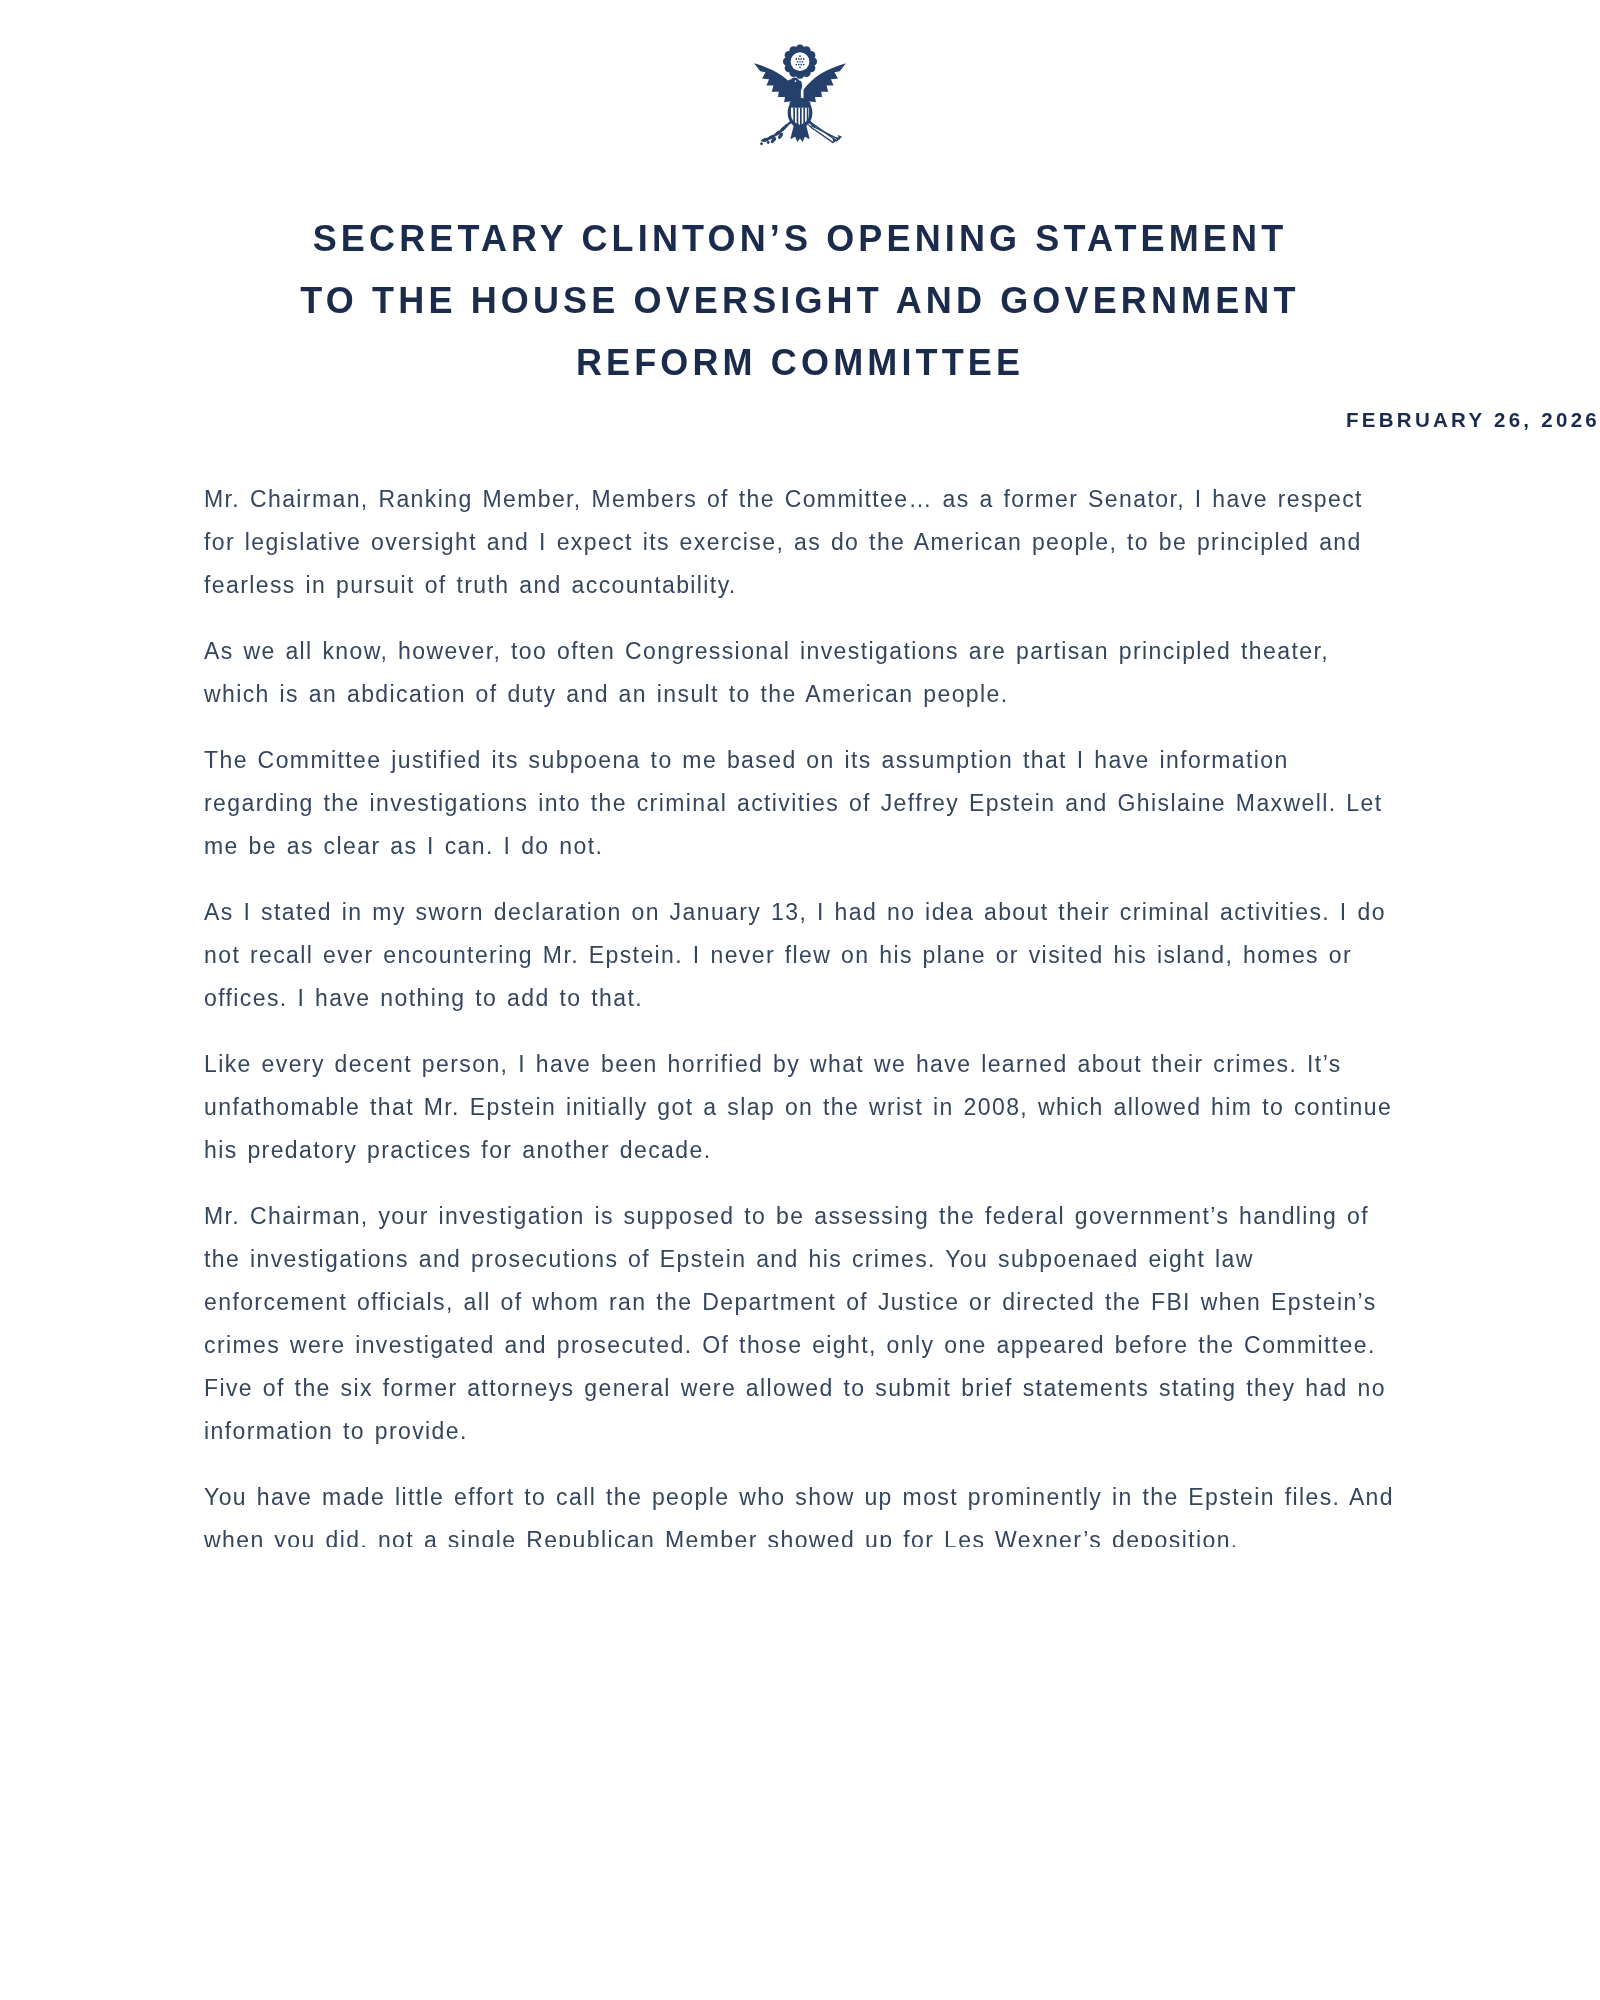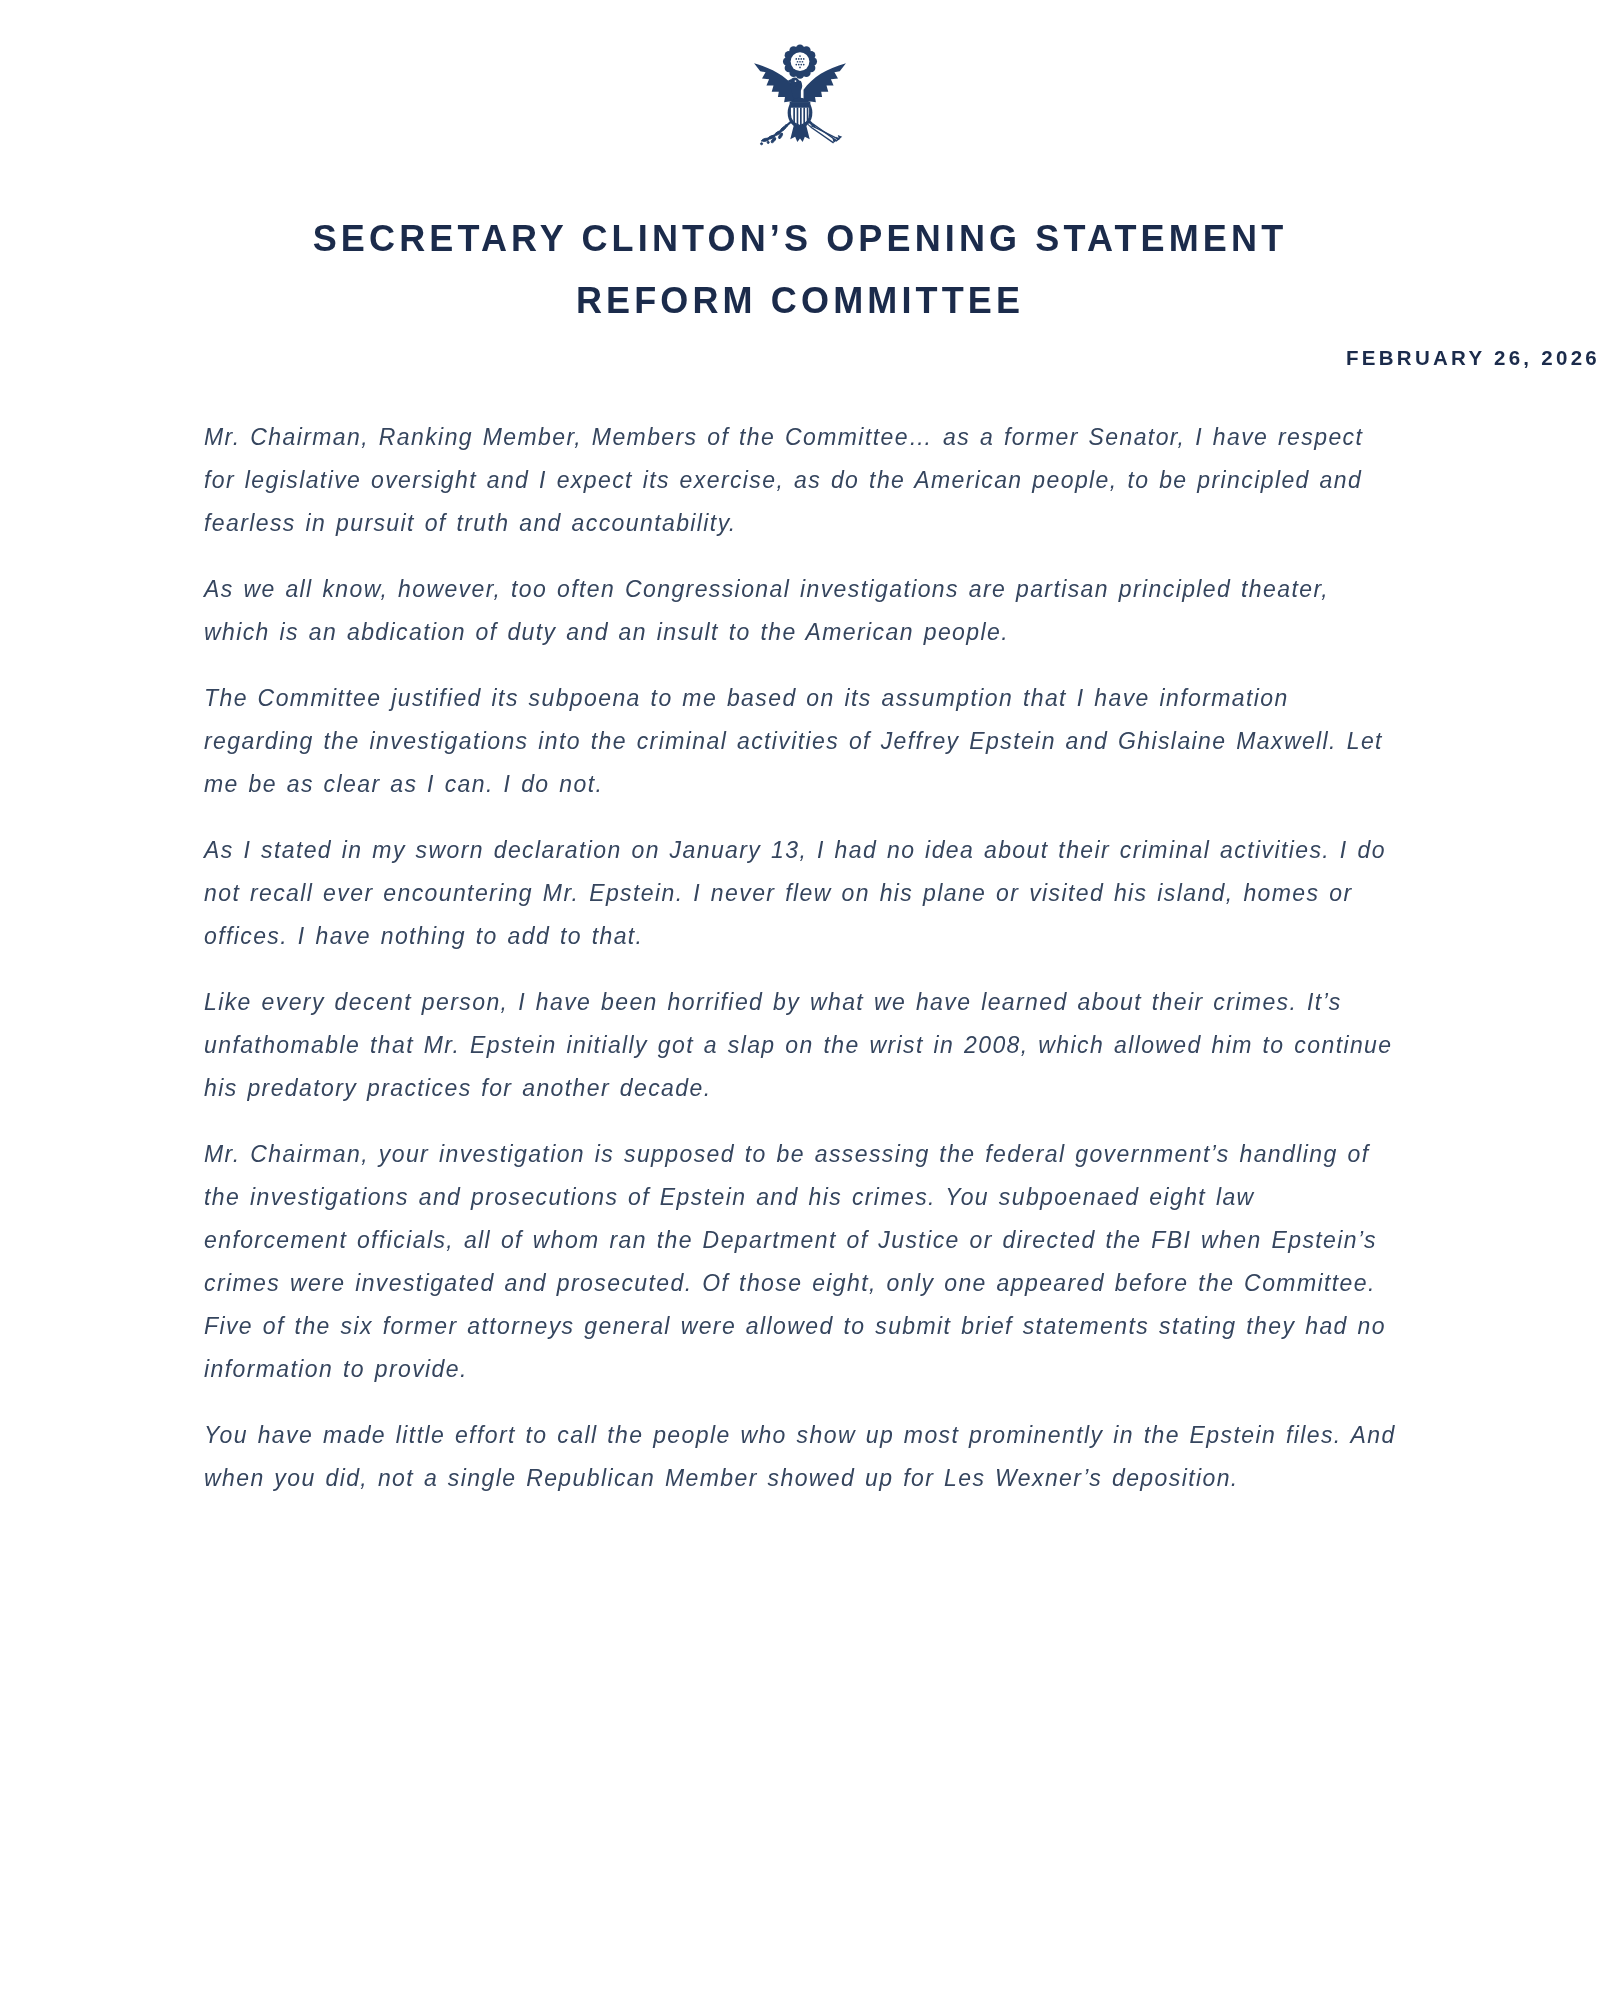--- a/index.html
+++ b/index.html
@@ -48,21 +48,21 @@
   .content {
     width: 1192px;
     margin: 46px auto 0 auto;
     color: var(--body_text);
     font-size: 23px;
     font-weight: 400;
     line-height: 43px;
     letter-spacing: 1.4px;
     word-spacing: 2px;
   }
-  .content p { margin: 12px 0 23px 0; font-style: italic; }
+  .content p { margin: 12px 0 23px 0; }
 </style>
 </head>
 <body>
 
 <div class="page">
 
   <div class="seal">
     <svg width="106" height="124" viewBox="0 0 120 140" xmlns="http://www.w3.org/2000/svg" color="currentColor">
 
       <g fill="currentColor">
@@ -146,20 +146,21 @@
         <path d="M102,112 l-1.2,-5 l5,2.2 Z" stroke="none"></path>
         <path d="M104,110 l-1.2,-5 l5,2.2 Z" stroke="none"></path>
         <path d="M98,114 l-1.2,-5 l5,2.2 Z" stroke="none"></path>
         <path d="M74,92 l-3,-3 M76,96 l-4,-1.5 M72,96 l-3,-3" stroke-width="1.2"></path>
       </g>
     </svg>
   </div>
 
   <h1 class="title">
     <span class="title-line">SECRETARY CLINTON’S OPENING STATEMENT</span>
+    <span class="title-line">TO THE HOUSE OVERSIGHT AND GOVERNMENT</span>
     <span class="title-line">REFORM COMMITTEE</span>
   </h1>
 
   <div class="doc-date">FEBRUARY 26, 2026</div>
 
   <div class="content">
     <p>Mr. Chairman, Ranking Member, Members of the Committee… as a former Senator, I have respect for legislative oversight and I expect its exercise, as do the American people, to be principled and fearless in pursuit of truth and accountability.</p>
     <p>As we all know, however, too often Congressional investigations are partisan principled theater, which is an abdication of duty and an insult to the American people.</p>
     <p>The Committee justified its subpoena to me based on its assumption that I have information regarding the investigations into the criminal activities of Jeffrey Epstein and Ghislaine Maxwell. Let me be as clear as I can. I do not.</p>
     <p>As I stated in my sworn declaration on January 13, I had no idea about their criminal activities. I do not recall ever encountering Mr. Epstein. I never flew on his plane or visited his island, homes or offices. I have nothing to add to that.</p>

